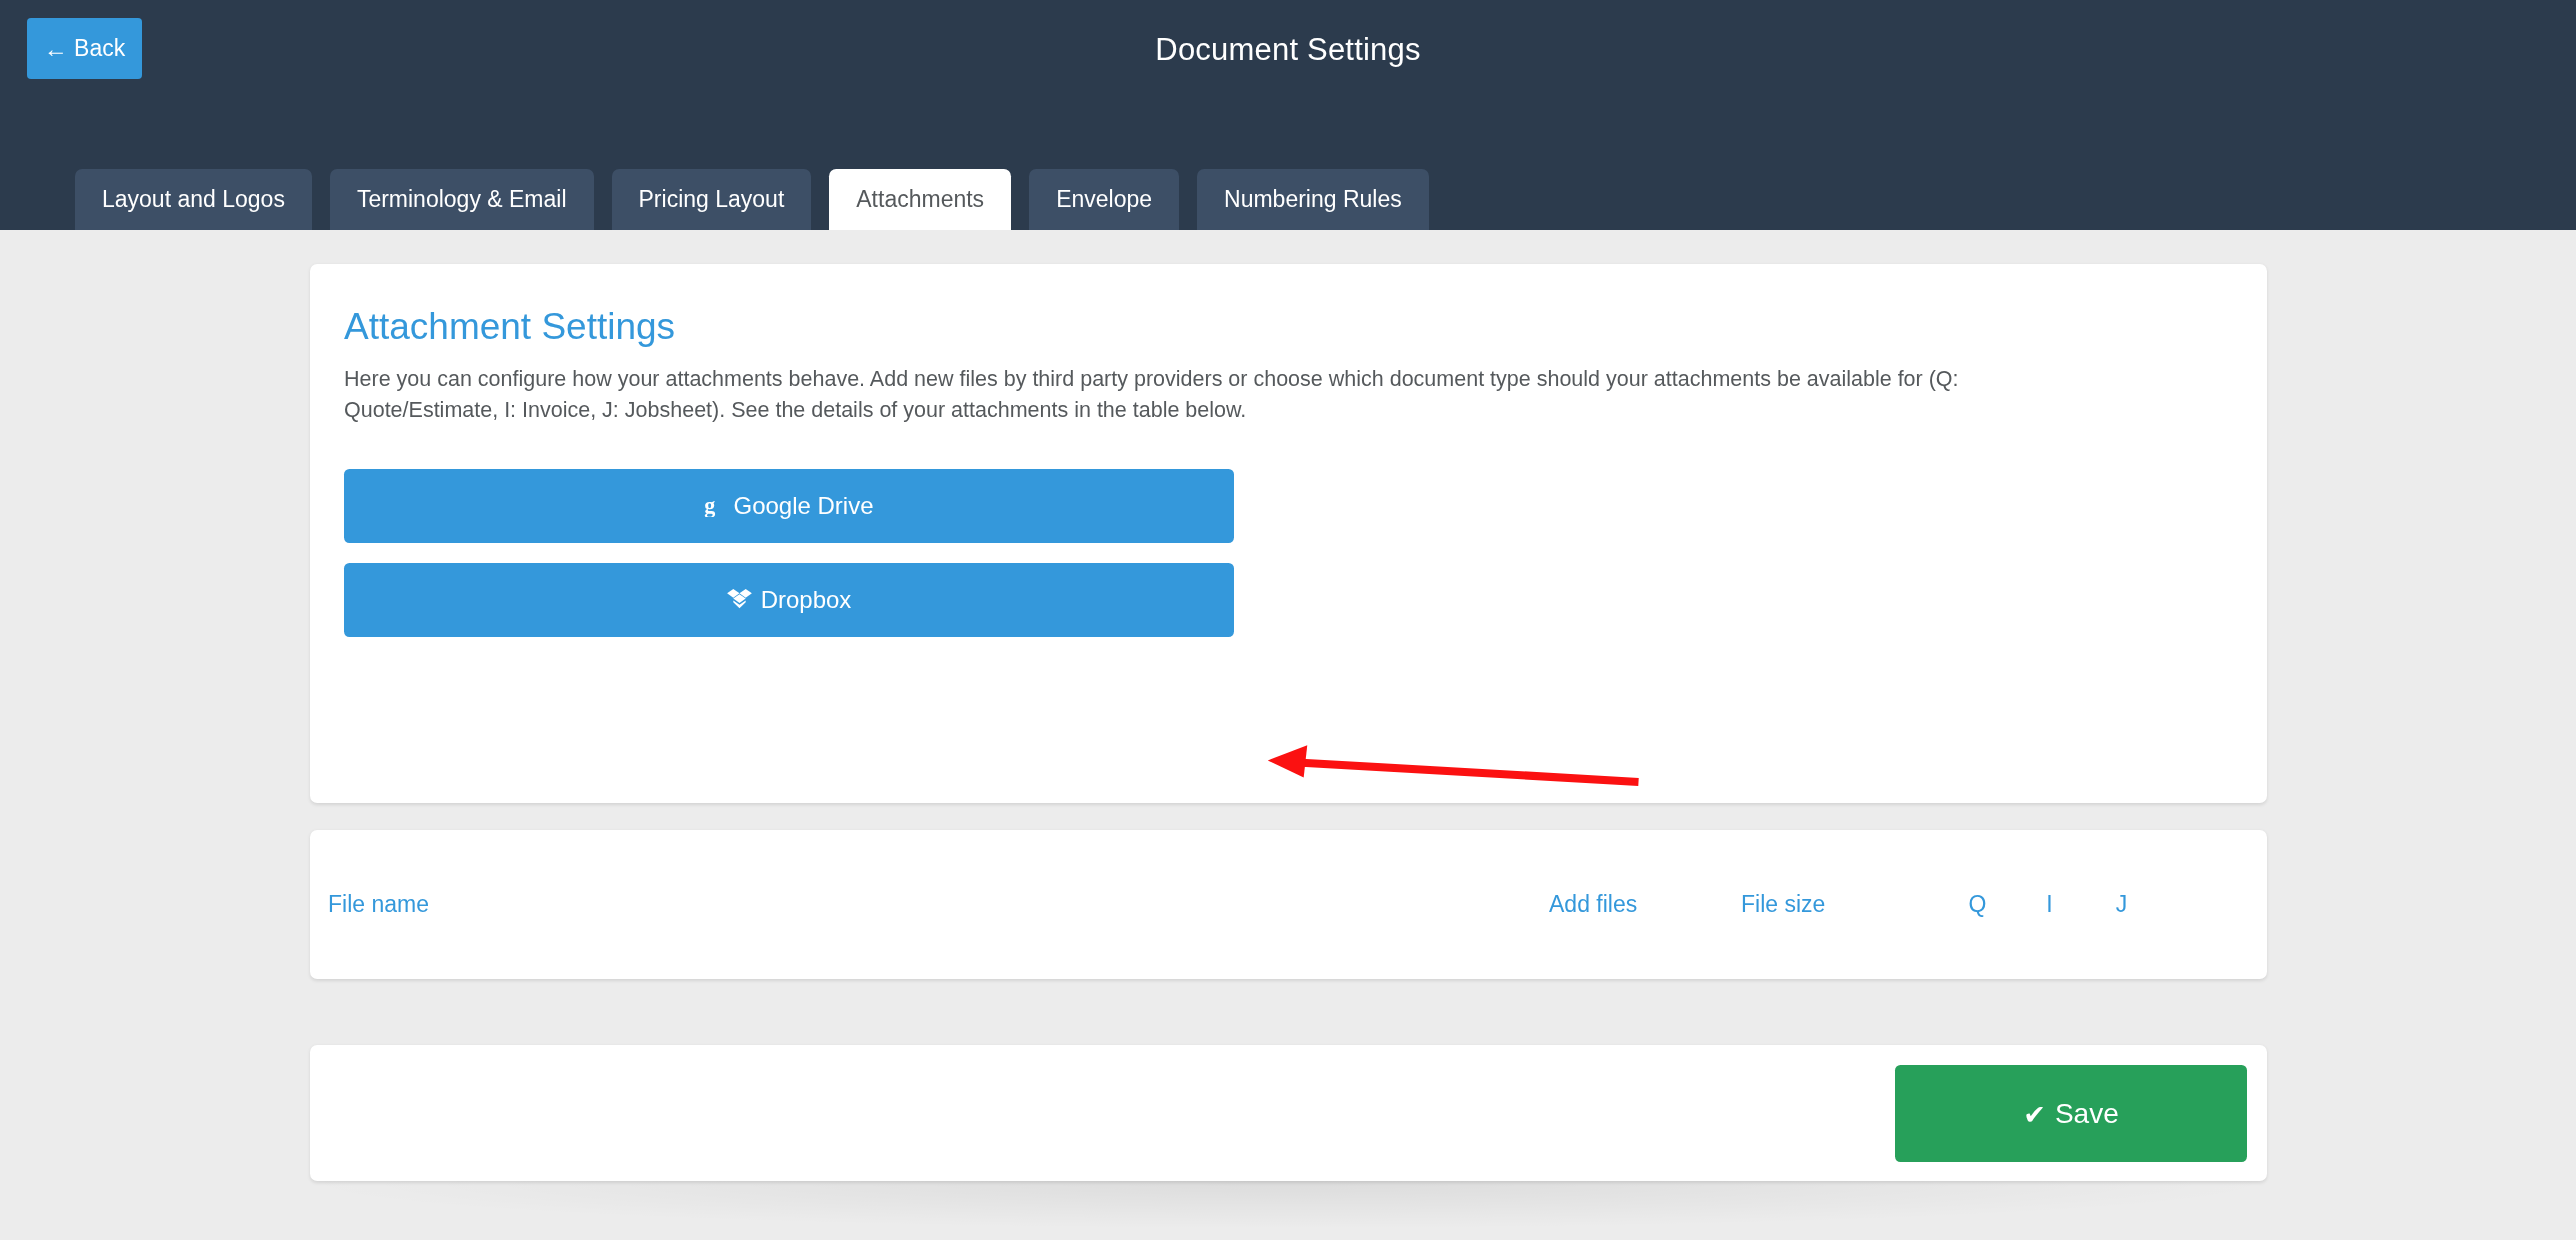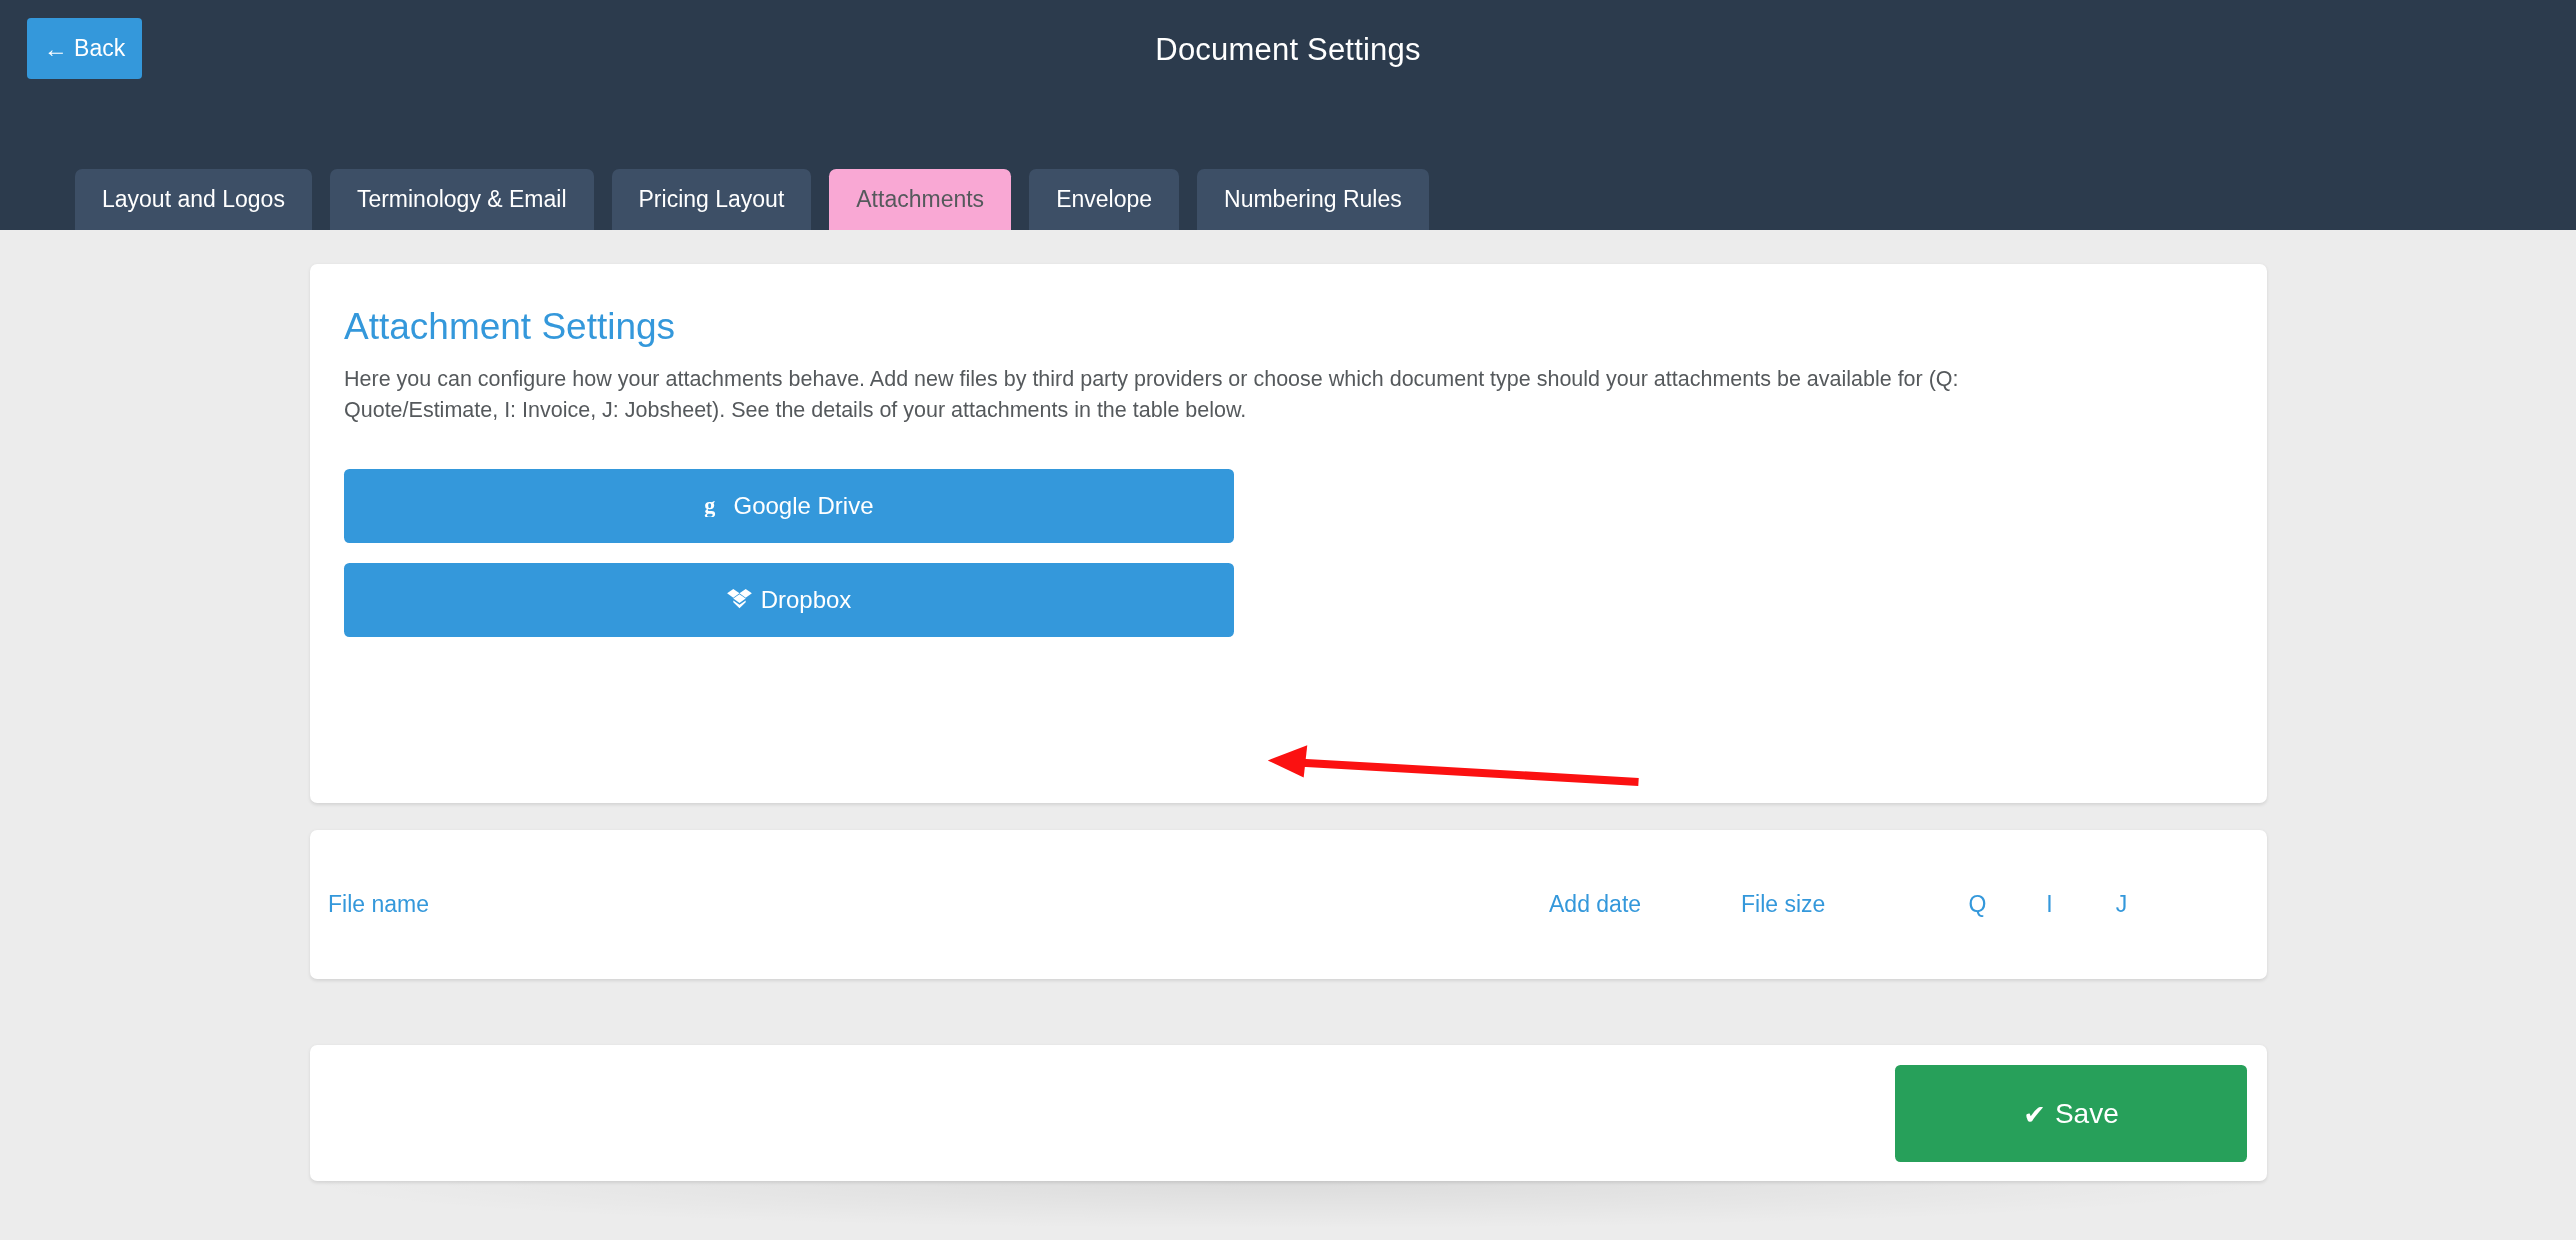--- a/index.html
+++ b/index.html
@@ -90,21 +90,21 @@
     color: #ffffff;
     font-family: "Liberation Sans", sans-serif;
     font-size: 23px;
     line-height: 61px;
     white-space: nowrap;
     cursor: pointer;
     text-align: center;
   }
 
   .tab.active {
-    background: #f9a8d4;
+    background: #ffffff;
     color: #55595c;
   }
 
   
   .content {
     position: absolute;
     top: 230px;
     left: 0;
     width: 2576px;
     height: 1011px;
@@ -288,21 +288,21 @@
             <polygon points="14,19 21,14 21,16 14,23 7,16 7,14" fill="#ffffff"></polygon>
           </svg>
         </span><span>Dropbox</span>
       </button>
     </div>
   </div>
 
   <div class="card card-table">
     <div class="table-head">
       <div class="th th-filename">File name</div>
-      <div class="th th-adddate">Add date</div>
+      <div class="th th-adddate">Add files</div>
       <div class="th th-filesize">File size</div>
       <div class="th th-q">Q</div>
       <div class="th th-i">I</div>
       <div class="th th-j">J</div>
     </div>
   </div>
 
   <div class="card card-save">
     <button class="save-button">
       <span class="check-glyph">✔</span><span>Save</span>

